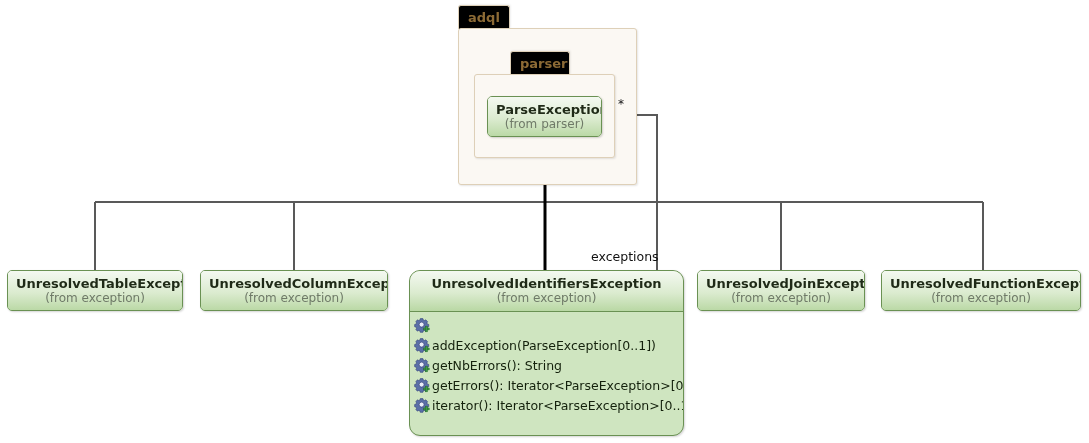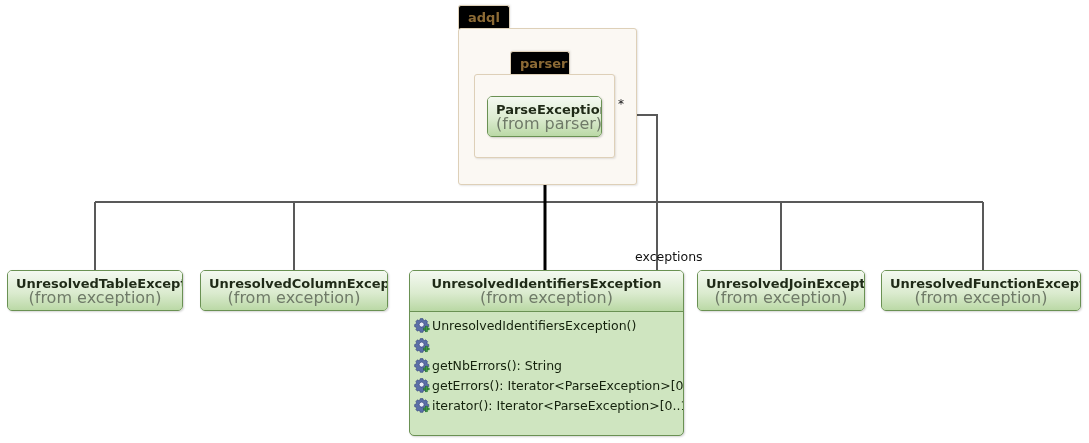--- a/index.html
+++ b/index.html
@@ -59,39 +59,40 @@
     position: absolute;
     box-sizing: border-box;
     border: 1px solid #6a9153;
     border-radius: 5px;
     background: linear-gradient(to bottom, #f2f8ef 0%, #dcecd0 38%, #a9cf92 100%);
     box-shadow: 1px 1px 2px rgba(0,0,0,0.17);
     overflow: hidden;
   }
   .cls.with-ops {
     background: #cfe5c0;
+    border-radius: 11px;
   }
   .cls-head {
     box-sizing: border-box;
     padding: 5px 8px 6px 8px;
     text-align: center;
     background: linear-gradient(to bottom, #f4f9f1 0%, #dbebcf 55%, #b9d8a4 100%);
   }
   .cls.with-ops .cls-head {
     border-bottom: 1px solid #6a9153;
   }
   .cls-name {
     font-weight: bold;
     font-size: 13px;
     color: #1f2a17;
     line-height: 15px;
     white-space: nowrap;
   }
   .cls-from {
-    font-size: 16px;
+    font-size: 12px;
     color: #6f7a68;
     line-height: 14px;
     white-space: nowrap;
   }
   .cls-ops {
     padding: 3px 0 4px 0;
   }
   .op {
     display: flex;
     align-items: center;
@@ -109,21 +110,20 @@
     display: block;
   }
 
   
   .lbl {
     position: absolute;
     font-size: 12.5px;
     color: #111111;
     white-space: nowrap;
     line-height: 14px;
-    margin-left: 44px;
   }
   .lbl-mult {
     position: absolute;
     font-size: 12px;
     color: #111111;
     line-height: 12px;
   }
 </style>
 </head>
 <body>
@@ -199,35 +199,35 @@
               <g fill="#5b6fa8" stroke="#33427a" stroke-width="0.6">
                 <path d="M6.3 1.6h2.6l.35 1.4 1.25.52 1.25-.72 1.85 1.85-.72 1.25.52 1.25 1.4.35v2.2l-1.4.35-.52 1.25.72 1.25-1.85 1.6-1.25-.72-1.25.52-.35 1.4H6.3l-.35-1.4-1.25-.52-1.25.72-1.6-1.6.72-1.25-.52-1.25-1.4-.35v-2.2l1.4-.35.52-1.25-.72-1.25L3.45 2.8l1.25.72 1.25-.52z"></path>
               </g>
               <circle cx="7.6" cy="7.6" r="2.5" fill="#e9eef8" stroke="#33427a" stroke-width="0.7"></circle>
               <g fill="#3f9b46" stroke="#1f6d26" stroke-width="0.5">
                 <rect x="9.6" y="11.0" width="5.6" height="1.9"></rect>
                 <rect x="11.45" y="9.2" width="1.9" height="5.6"></rect>
               </g>
             </svg>
           </span>
-          <span class="op-label">UnresolvedIdentifiersException()</span>
-        </div>
-        <div class="op">
-          <span>
-            <svg class="op-icon" viewBox="0 0 16 16">
-              <g fill="#5b6fa8" stroke="#33427a" stroke-width="0.6">
-                <path d="M6.3 1.6h2.6l.35 1.4 1.25.52 1.25-.72 1.85 1.85-.72 1.25.52 1.25 1.4.35v2.2l-1.4.35-.52 1.25.72 1.25-1.85 1.6-1.25-.72-1.25.52-.35 1.4H6.3l-.35-1.4-1.25-.52-1.25.72-1.6-1.6.72-1.25-.52-1.25-1.4-.35v-2.2l1.4-.35.52-1.25-.72-1.25L3.45 2.8l1.25.72 1.25-.52z"></path>
-              </g>
-              <circle cx="7.6" cy="7.6" r="2.5" fill="#e9eef8" stroke="#33427a" stroke-width="0.7"></circle>
-              <g fill="#3f9b46" stroke="#1f6d26" stroke-width="0.5">
-                <rect x="9.6" y="11.0" width="5.6" height="1.9"></rect>
-                <rect x="11.45" y="9.2" width="1.9" height="5.6"></rect>
-              </g>
-            </svg>
-          </span>
+        </div>
+        <div class="op">
+          <span>
+            <svg class="op-icon" viewBox="0 0 16 16">
+              <g fill="#5b6fa8" stroke="#33427a" stroke-width="0.6">
+                <path d="M6.3 1.6h2.6l.35 1.4 1.25.52 1.25-.72 1.85 1.85-.72 1.25.52 1.25 1.4.35v2.2l-1.4.35-.52 1.25.72 1.25-1.85 1.6-1.25-.72-1.25.52-.35 1.4H6.3l-.35-1.4-1.25-.52-1.25.72-1.6-1.6.72-1.25-.52-1.25-1.4-.35v-2.2l1.4-.35.52-1.25-.72-1.25L3.45 2.8l1.25.72 1.25-.52z"></path>
+              </g>
+              <circle cx="7.6" cy="7.6" r="2.5" fill="#e9eef8" stroke="#33427a" stroke-width="0.7"></circle>
+              <g fill="#3f9b46" stroke="#1f6d26" stroke-width="0.5">
+                <rect x="9.6" y="11.0" width="5.6" height="1.9"></rect>
+                <rect x="11.45" y="9.2" width="1.9" height="5.6"></rect>
+              </g>
+            </svg>
+          </span>
+          <span class="op-label">addException(ParseException[0..1])</span>
         </div>
         <div class="op">
           <span>
             <svg class="op-icon" viewBox="0 0 16 16">
               <g fill="#5b6fa8" stroke="#33427a" stroke-width="0.6">
                 <path d="M6.3 1.6h2.6l.35 1.4 1.25.52 1.25-.72 1.85 1.85-.72 1.25.52 1.25 1.4.35v2.2l-1.4.35-.52 1.25.72 1.25-1.85 1.6-1.25-.72-1.25.52-.35 1.4H6.3l-.35-1.4-1.25-.52-1.25.72-1.6-1.6.72-1.25-.52-1.25-1.4-.35v-2.2l1.4-.35.52-1.25-.72-1.25L3.45 2.8l1.25.72 1.25-.52z"></path>
               </g>
               <circle cx="7.6" cy="7.6" r="2.5" fill="#e9eef8" stroke="#33427a" stroke-width="0.7"></circle>
               <g fill="#3f9b46" stroke="#1f6d26" stroke-width="0.5">
                 <rect x="9.6" y="11.0" width="5.6" height="1.9"></rect>

